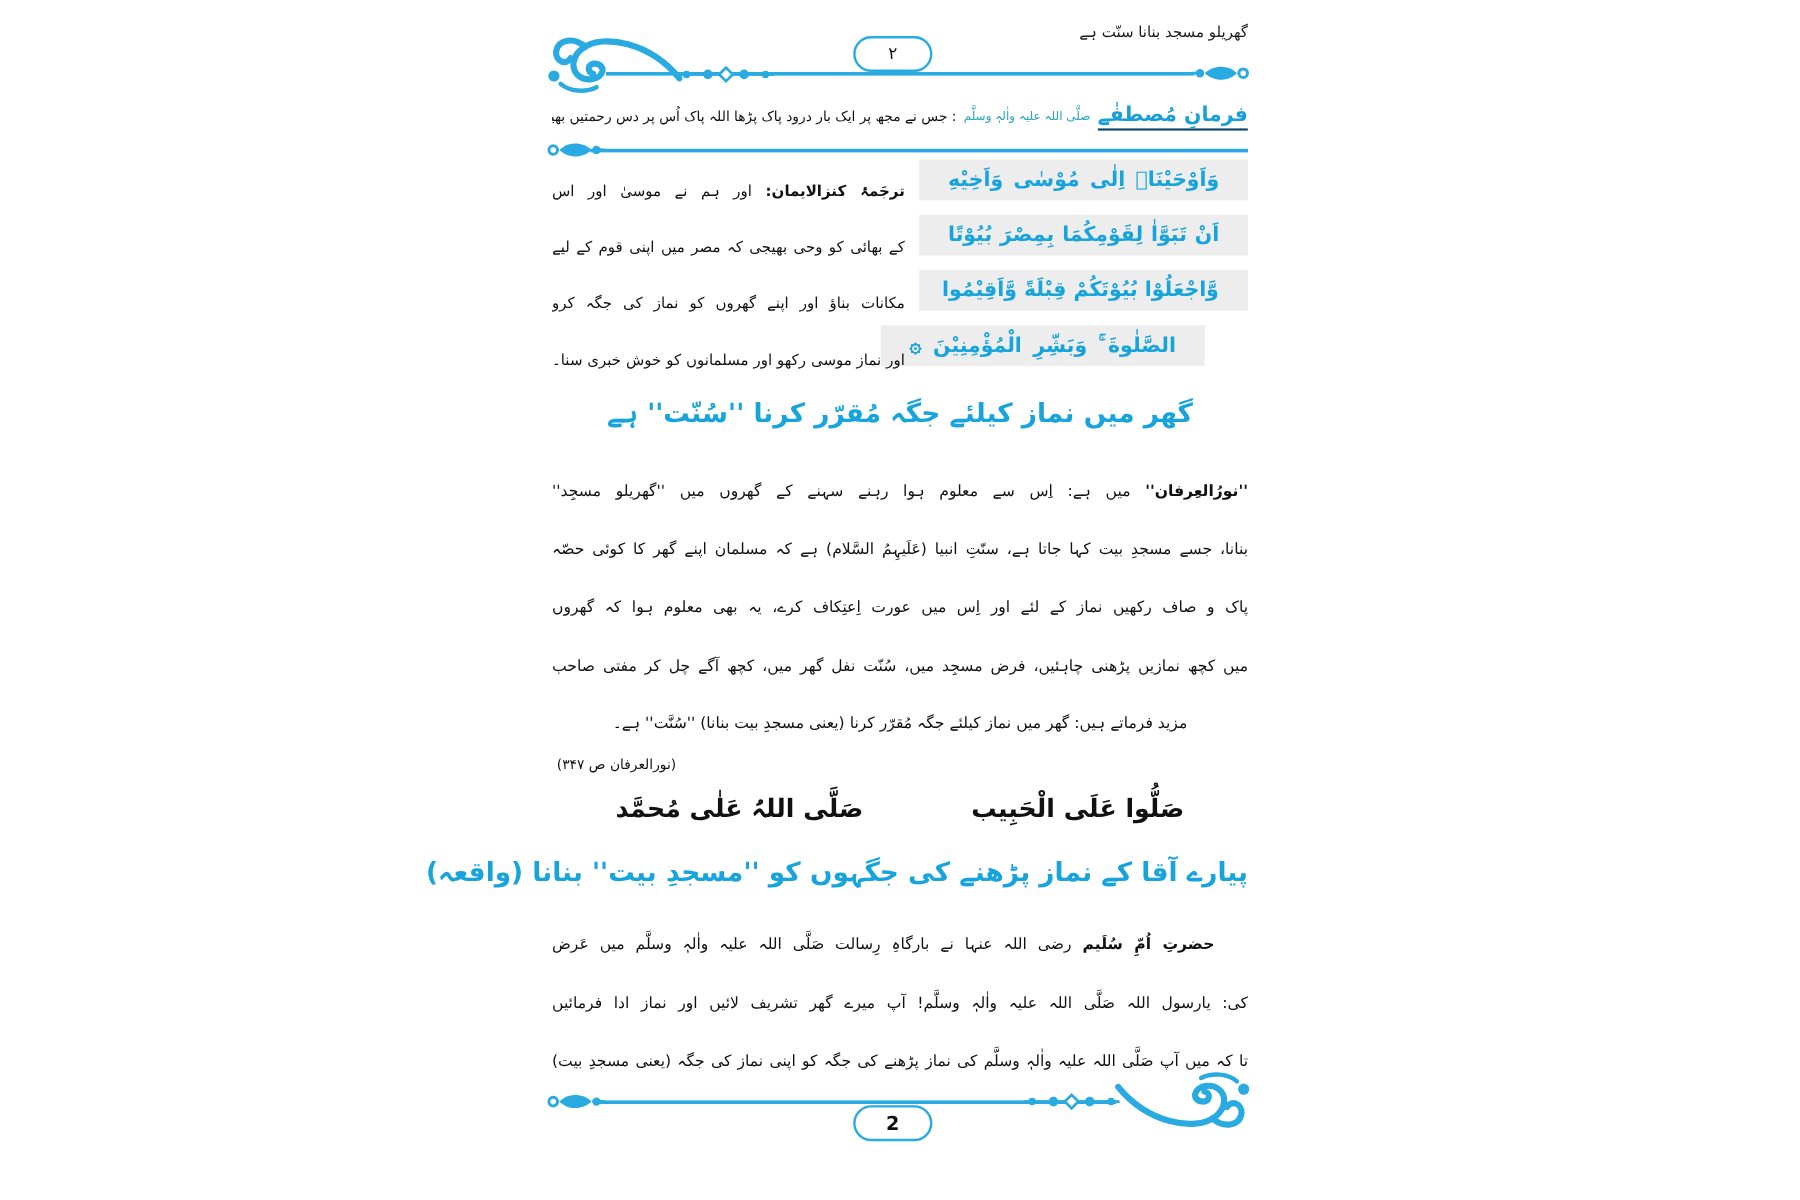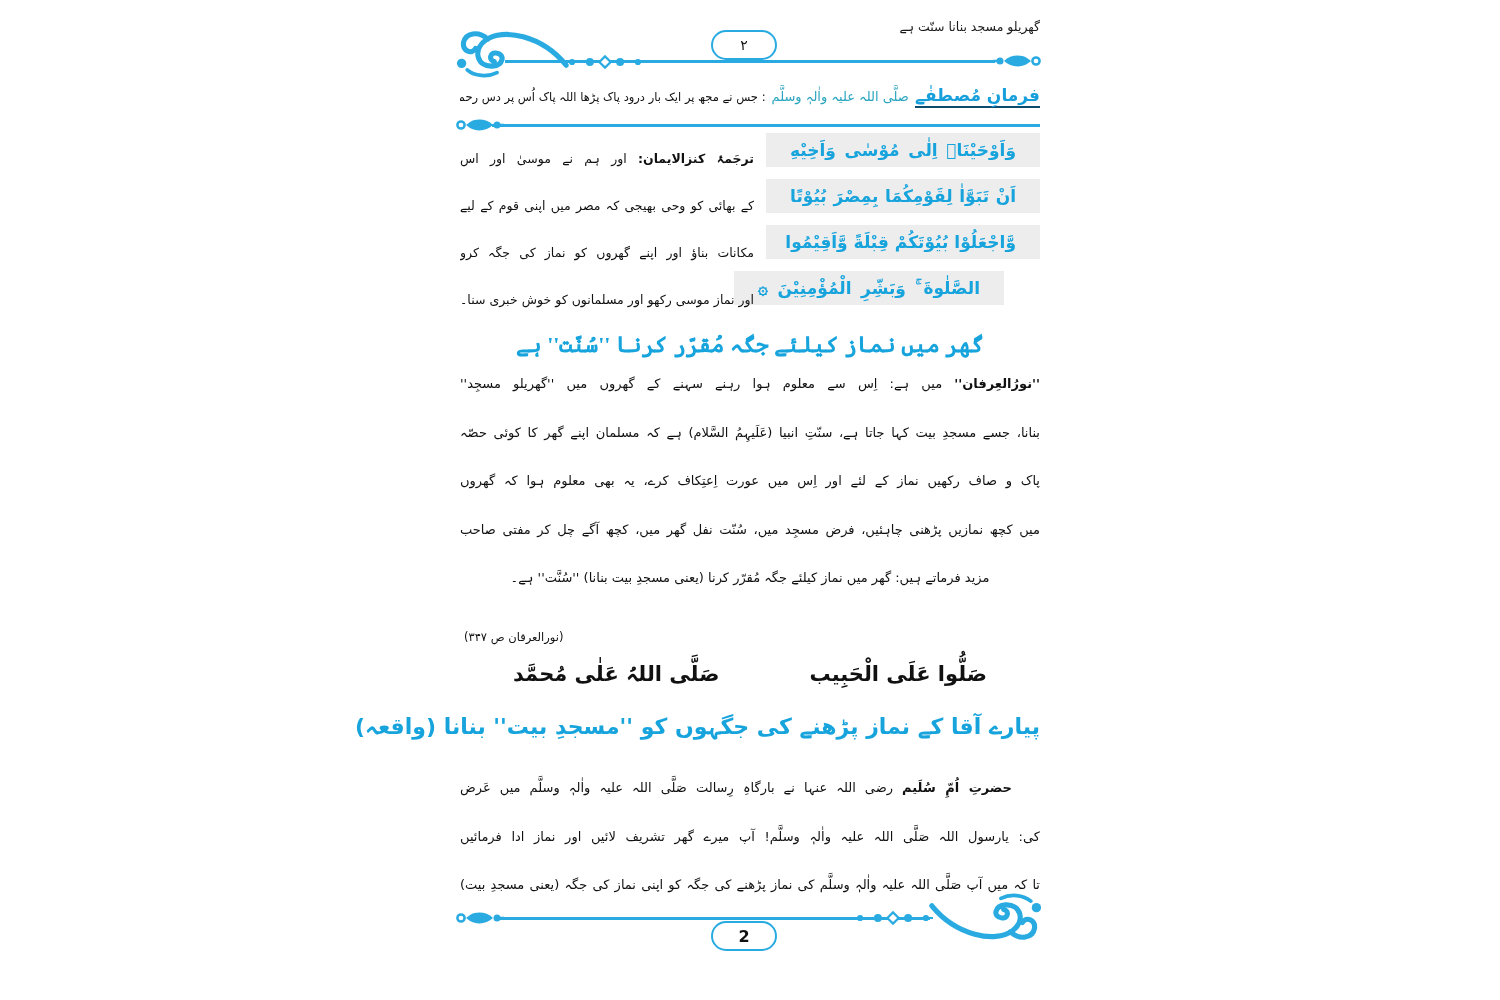--- a/index.html
+++ b/index.html
@@ -34,21 +34,21 @@
   
   .hadith-row {
     position:absolute; left:460px; top:85px; width:580px;
     direction:rtl; display:flex; align-items:center; gap:6px;
     white-space:nowrap; overflow:hidden;
   }
   .hadith-lead {
     color:#179fdc; font-weight:bold; font-size:17px;
     border-bottom:2px solid #0c4a6e; padding-bottom:1px;
   }
-  .hadith-honorific { color:#2aa5c0; font-size:13px;text-align:right; }
+  .hadith-honorific { color:#2aa5c0; font-size:10px;text-align:right; }
   .hadith-text { color:#111; font-size:11.5px; flex:1; text-align:right; }
   
   .quran-row {
     position:absolute; left:460px; top:133px; width:580px;
     direction:rtl; display:flex; gap:12px;
   }
   .verses-col { width:274px; flex:none; }
   .qline {
     background:#ededed; color:#17a4dd; font-weight:bold; font-size:17px;
     height:34px; line-height:34px; padding:0 24px; margin-bottom:12px;
@@ -62,28 +62,28 @@
     white-space:nowrap; text-align:justify; text-align-last:justify;
     direction:rtl; overflow:hidden;
   }
   .tline b { font-weight:bold; }
   
   .bheading {
     position:absolute; left:460px; width:580px;
     color:#17a4dd; font-weight:bold; font-size:22px;
     text-align:center; direction:rtl; white-space:nowrap;
   }
-  .heading1 { top:332px;font-family:Liberation Serif, serif; }
+  .heading1 { top:332px; }
   .heading2 { top:714px; }
   
   .para {
     position:absolute; left:460px; width:580px;
     direction:rtl; color:#111; font-size:13px; line-height:48.5px;
   }
-  .para-body1 { top:360px; }
+  .para-body1 { top:386px; }
   .para-body2 { top:764px; }
   .jline {
     white-space:nowrap; text-align:justify; text-align-last:justify;
     overflow:hidden;
   }
   .jline b { font-weight:bold; }
   .para-body1 .jlist .jline:last-child { text-align:center; text-align-last:center; }
   .para-body2 .first { padding-right:28px; }
   .reference {
     position:absolute; left:464px; top:630px;

